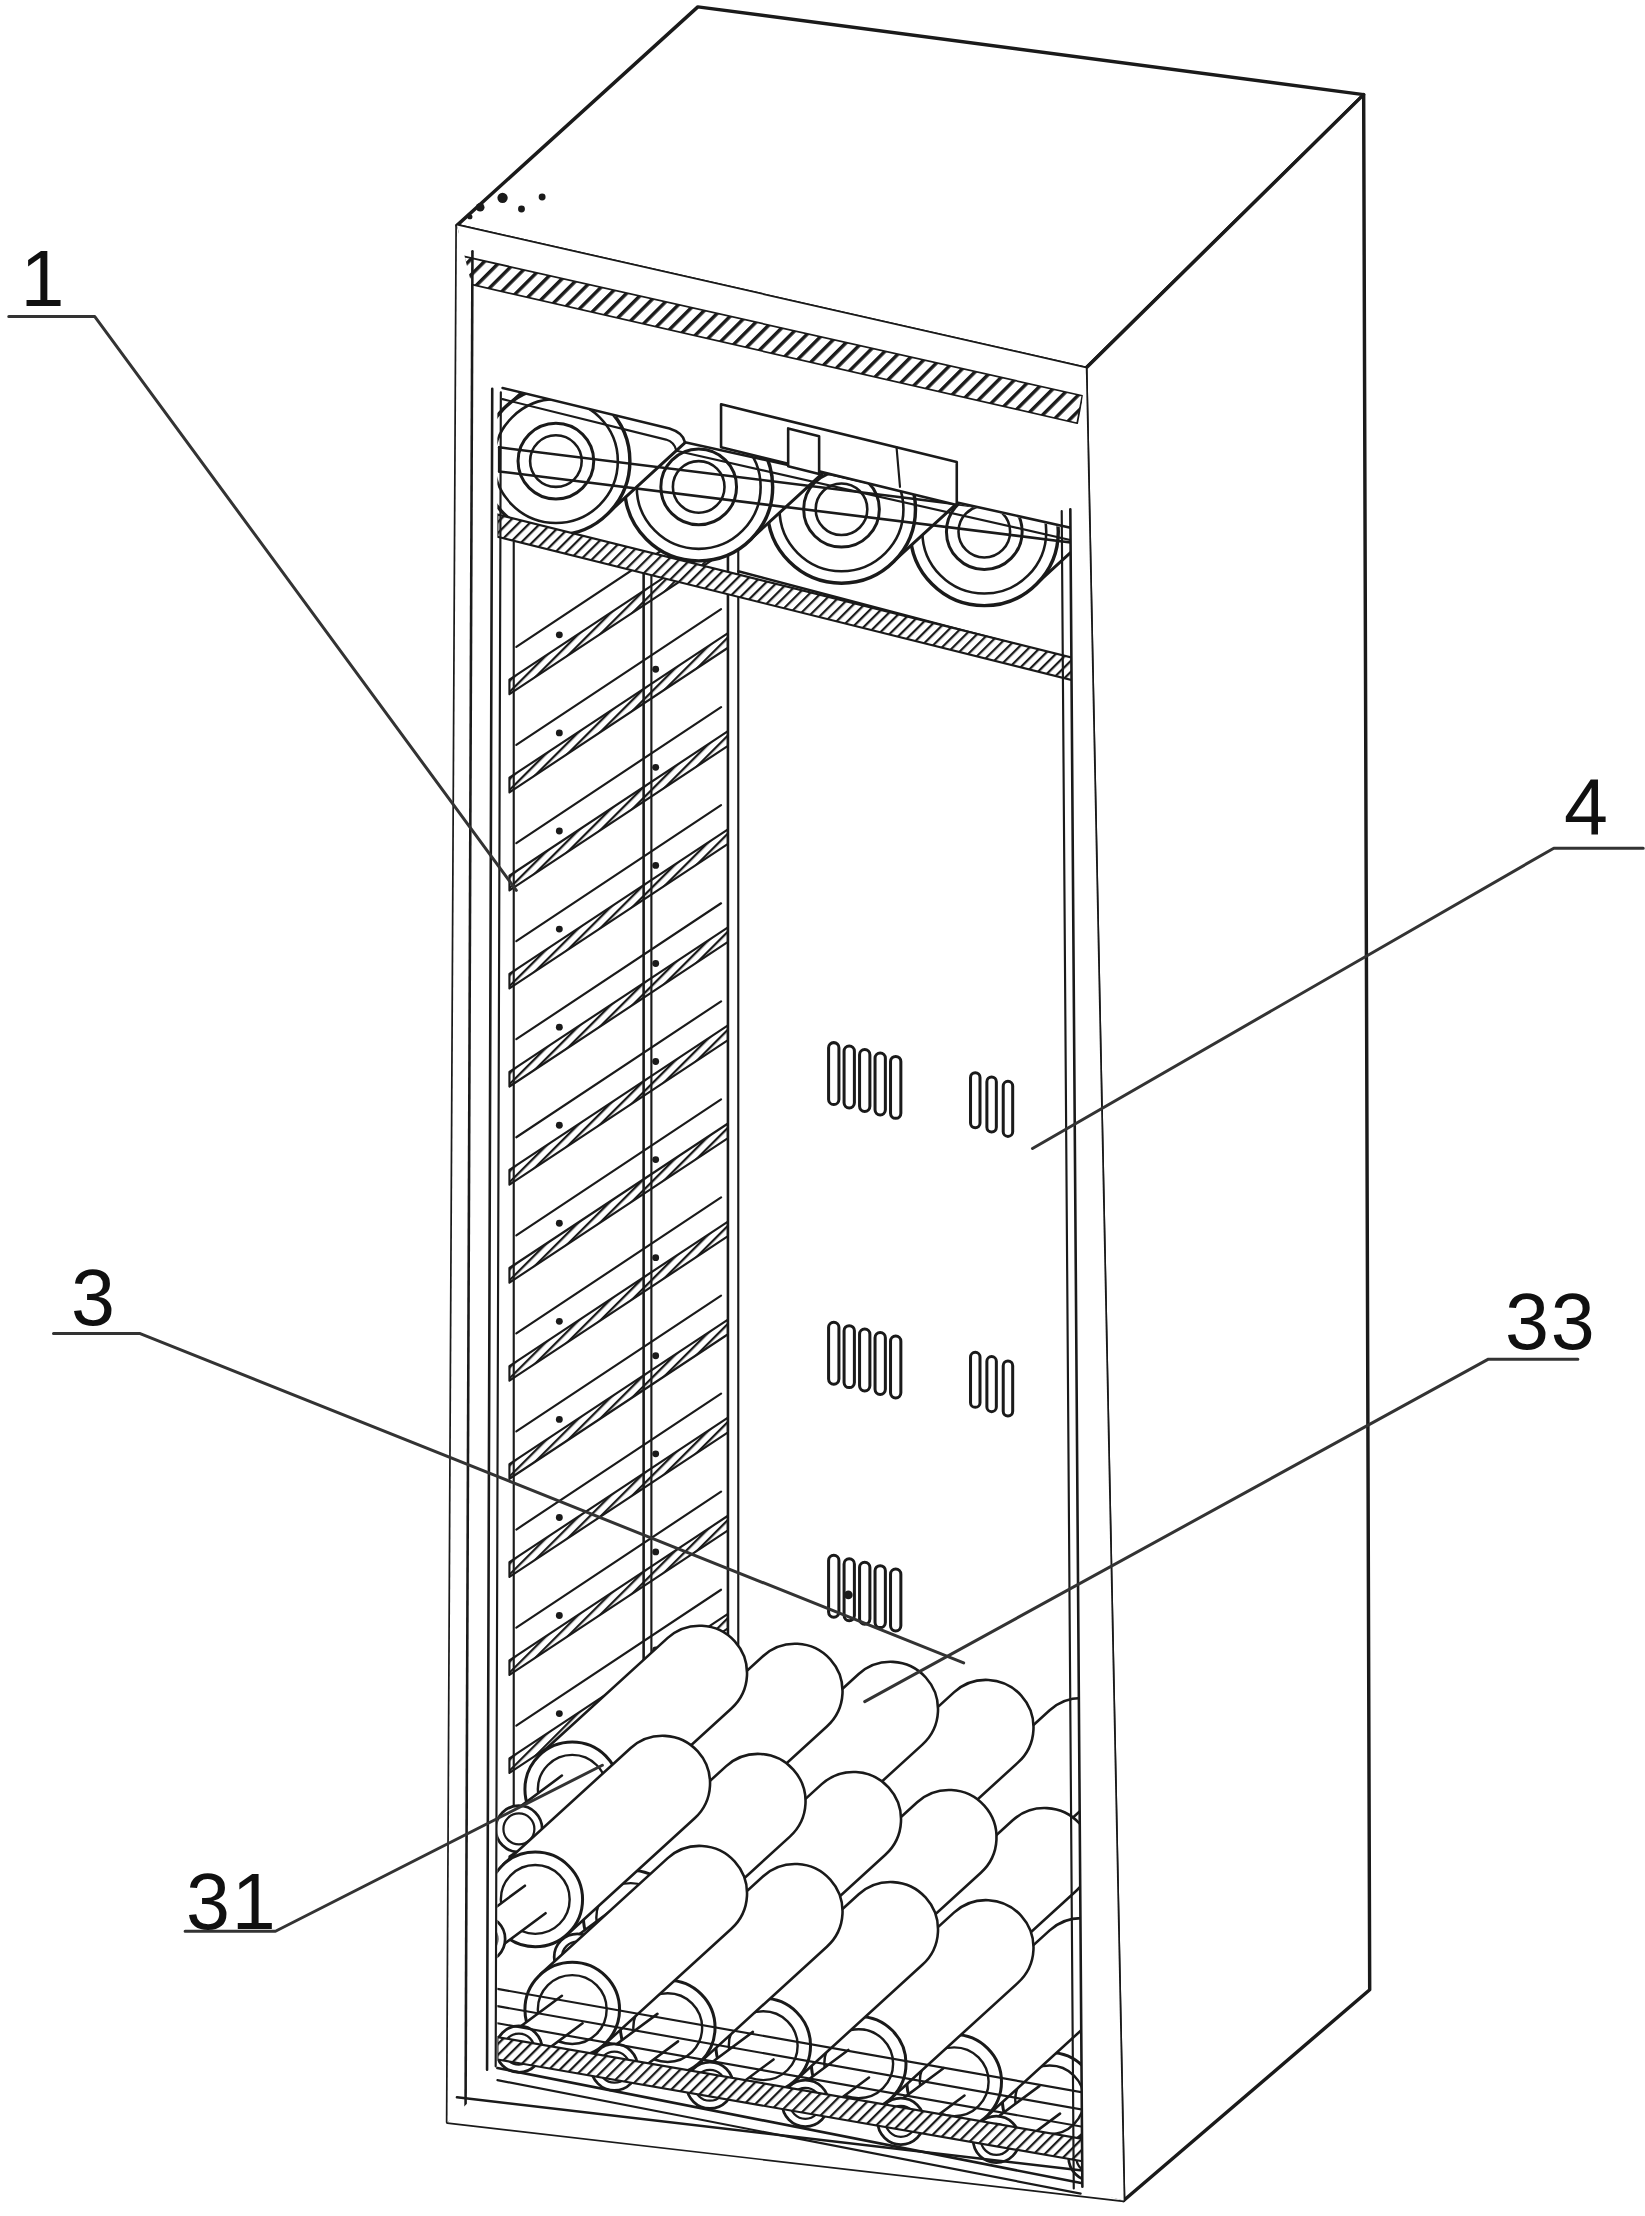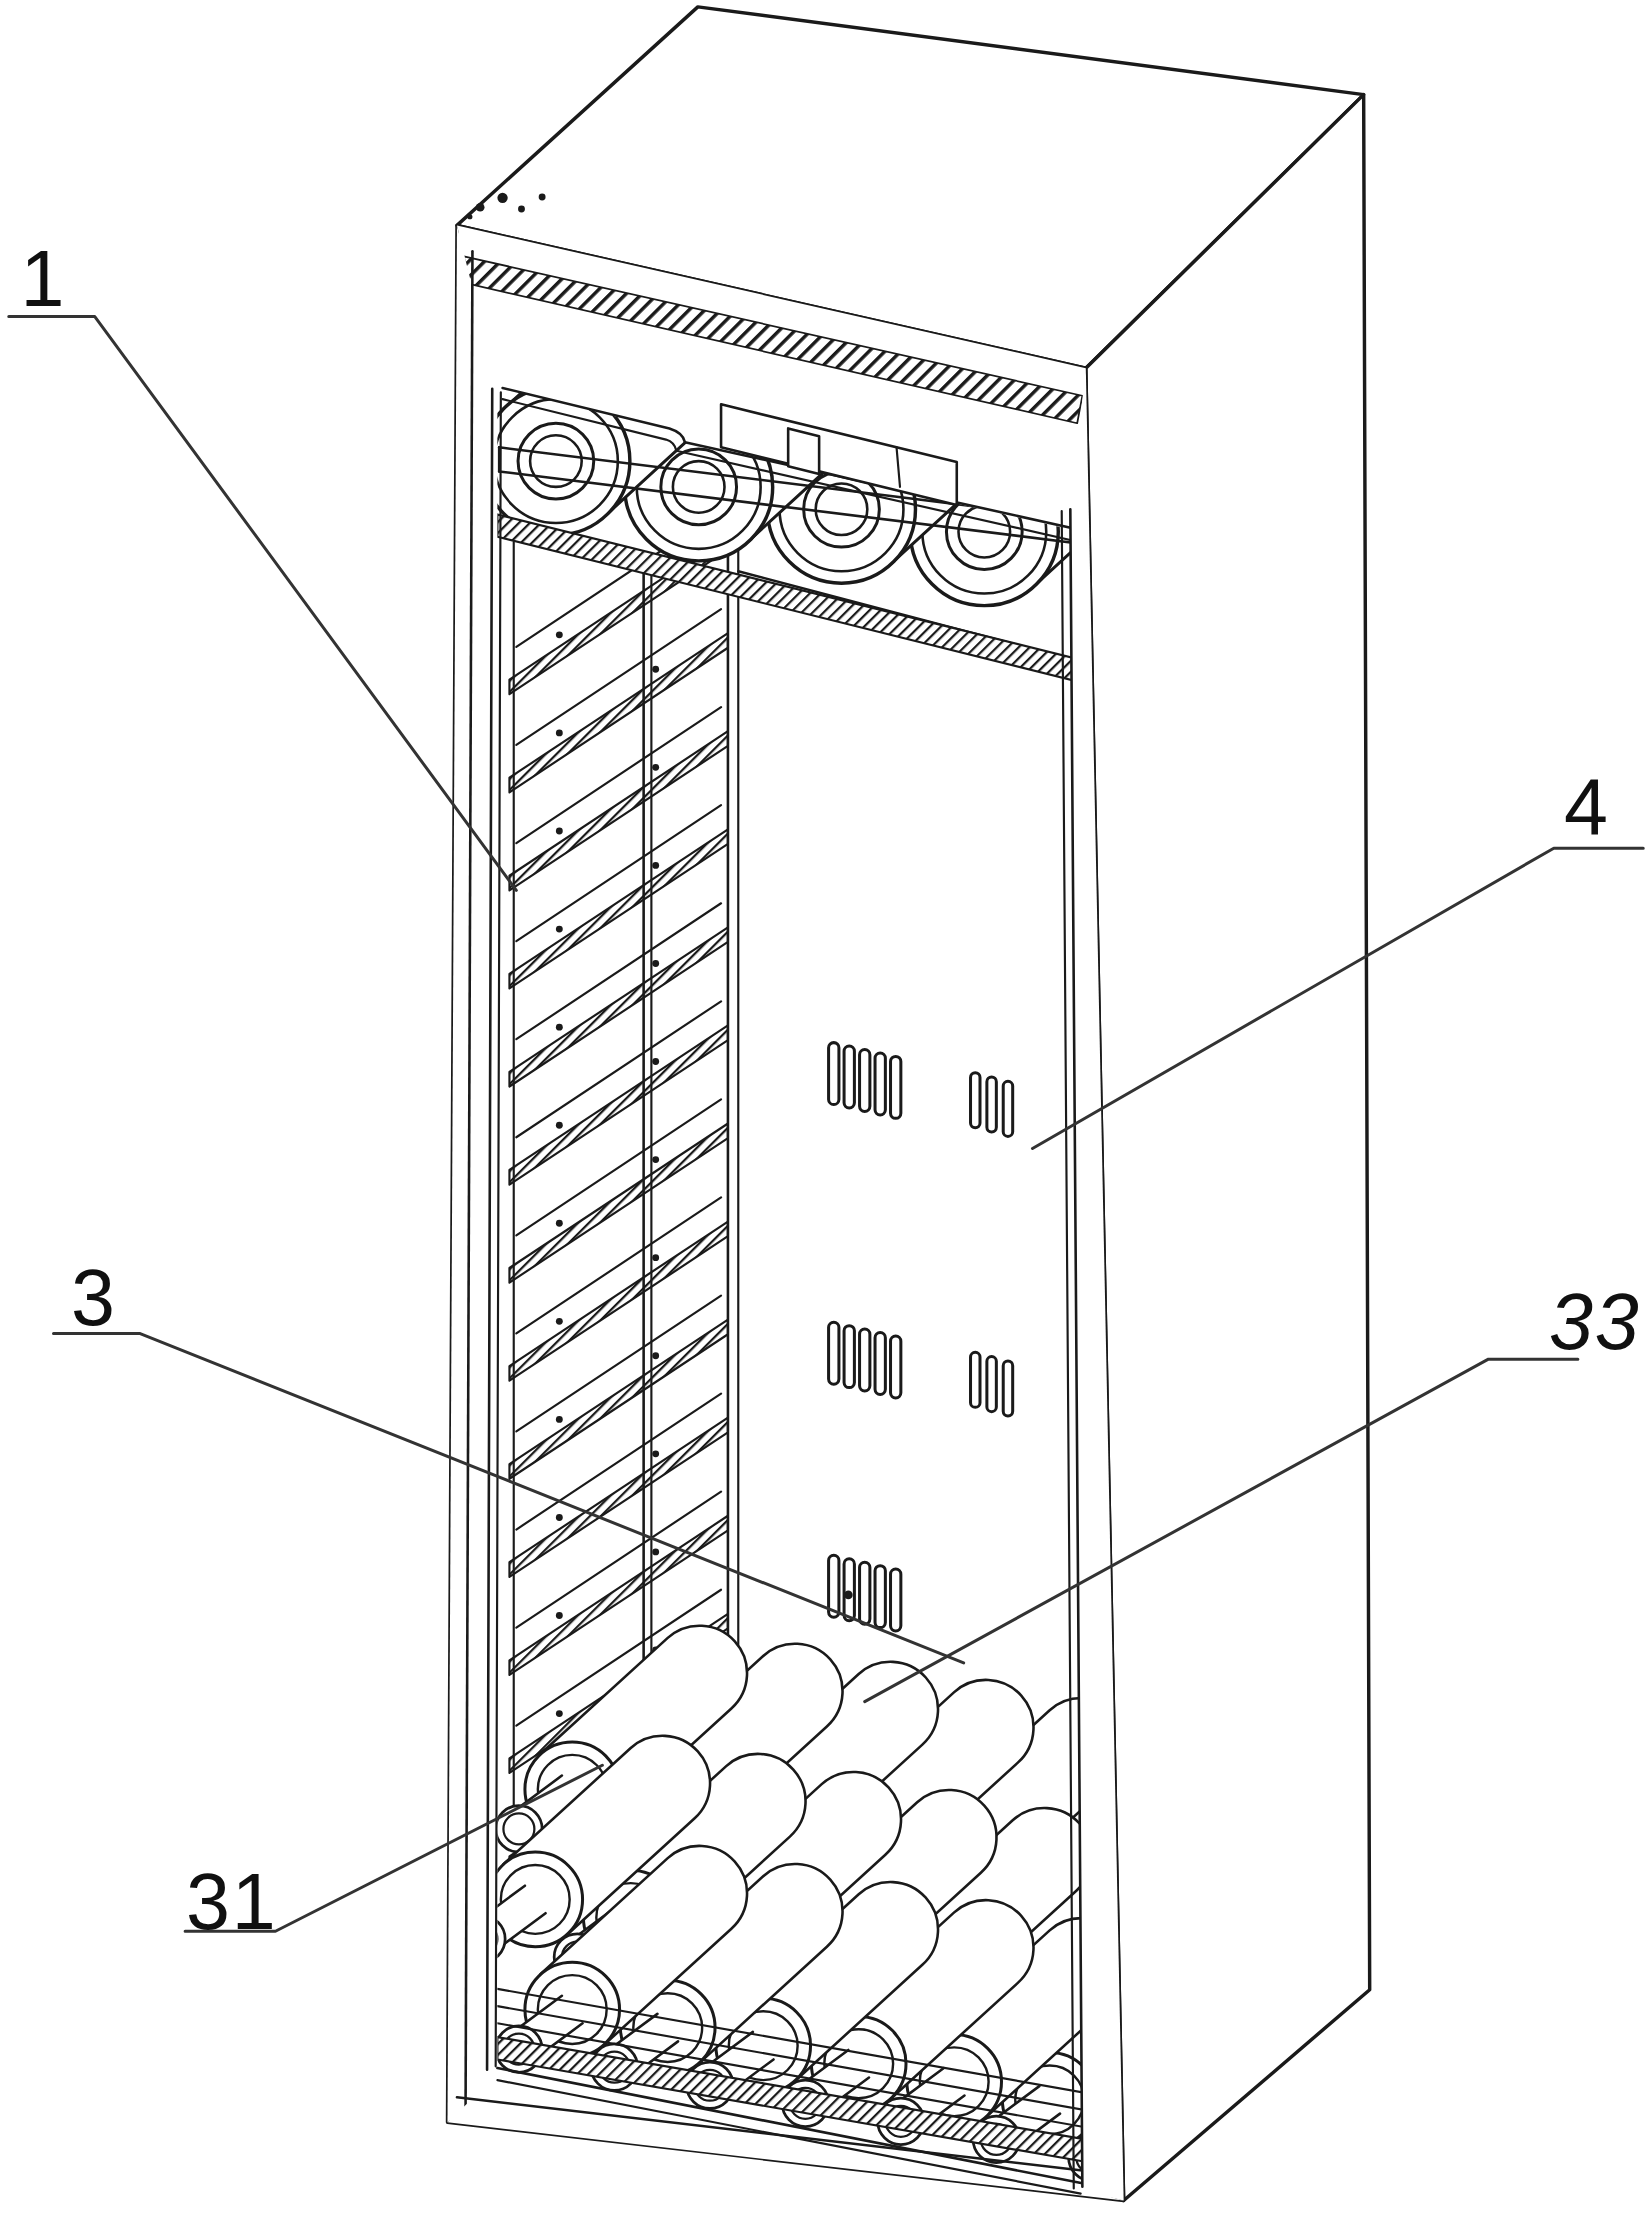--- a/index.html
+++ b/index.html
@@ -4,21 +4,21 @@
 <style>
   html,body{margin:0;padding:0;background:#ffffff;}
   .stage{position:relative;width:1646px;height:2216px;background:#ffffff;
          font-family:"Liberation Sans", sans-serif;overflow:hidden;}
   .stage svg{position:absolute;left:0;top:0;}
   .ref{position:absolute;font-size:79px;line-height:1;color:#101010;letter-spacing:1.7px;
        font-family:"Liberation Sans", sans-serif;}
   #ref1{left:20.6px;top:239px;}
   #ref4{left:1564px;top:767px;}
   #ref3{left:71px;top:1258px;}
-  #ref33{left:1549px;top:1282px;font-style:italic;}
+  #ref33{left:1505px;top:1282px;}
   #ref31{left:186px;top:1862px;text-align:right;}
 </style>
 </head>
 <body>
 
 <div class="stage">
 
 <svg width="1646" height="2216" viewBox="0 0 1913 2576">
   <defs>
     <pattern id="hx" width="9" height="9" patternUnits="userSpaceOnUse" patternTransform="rotate(45)">

